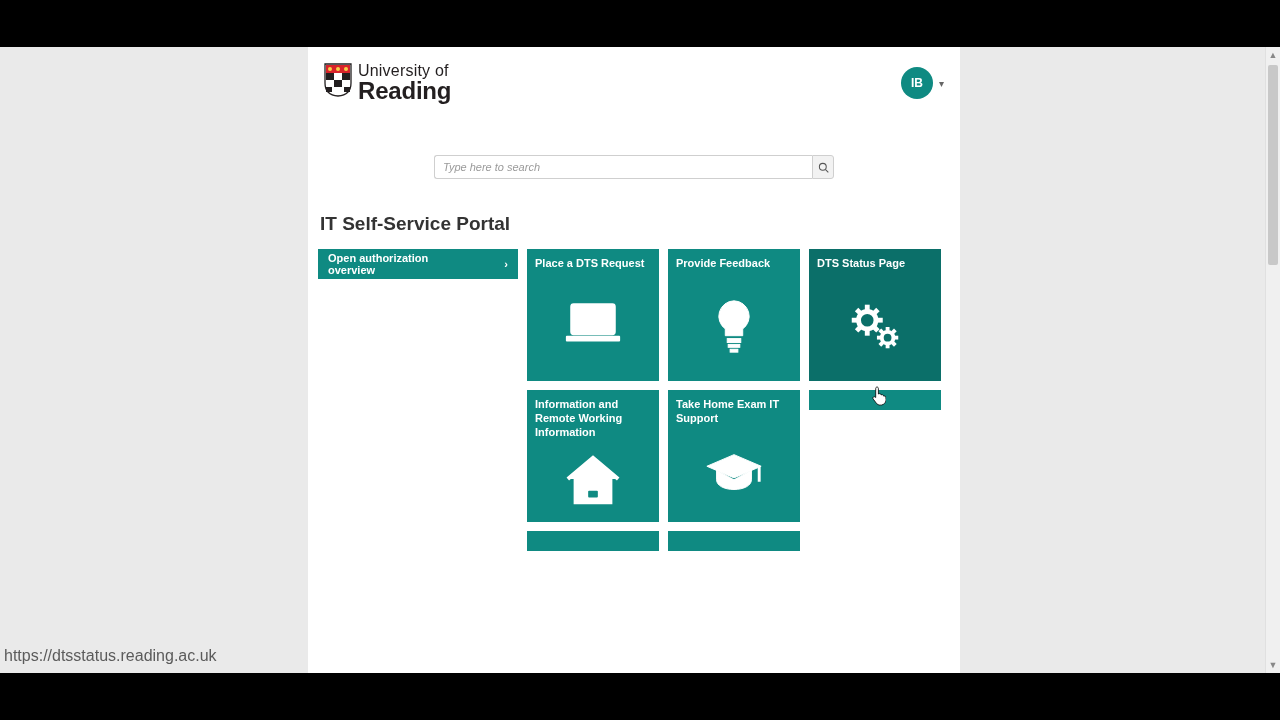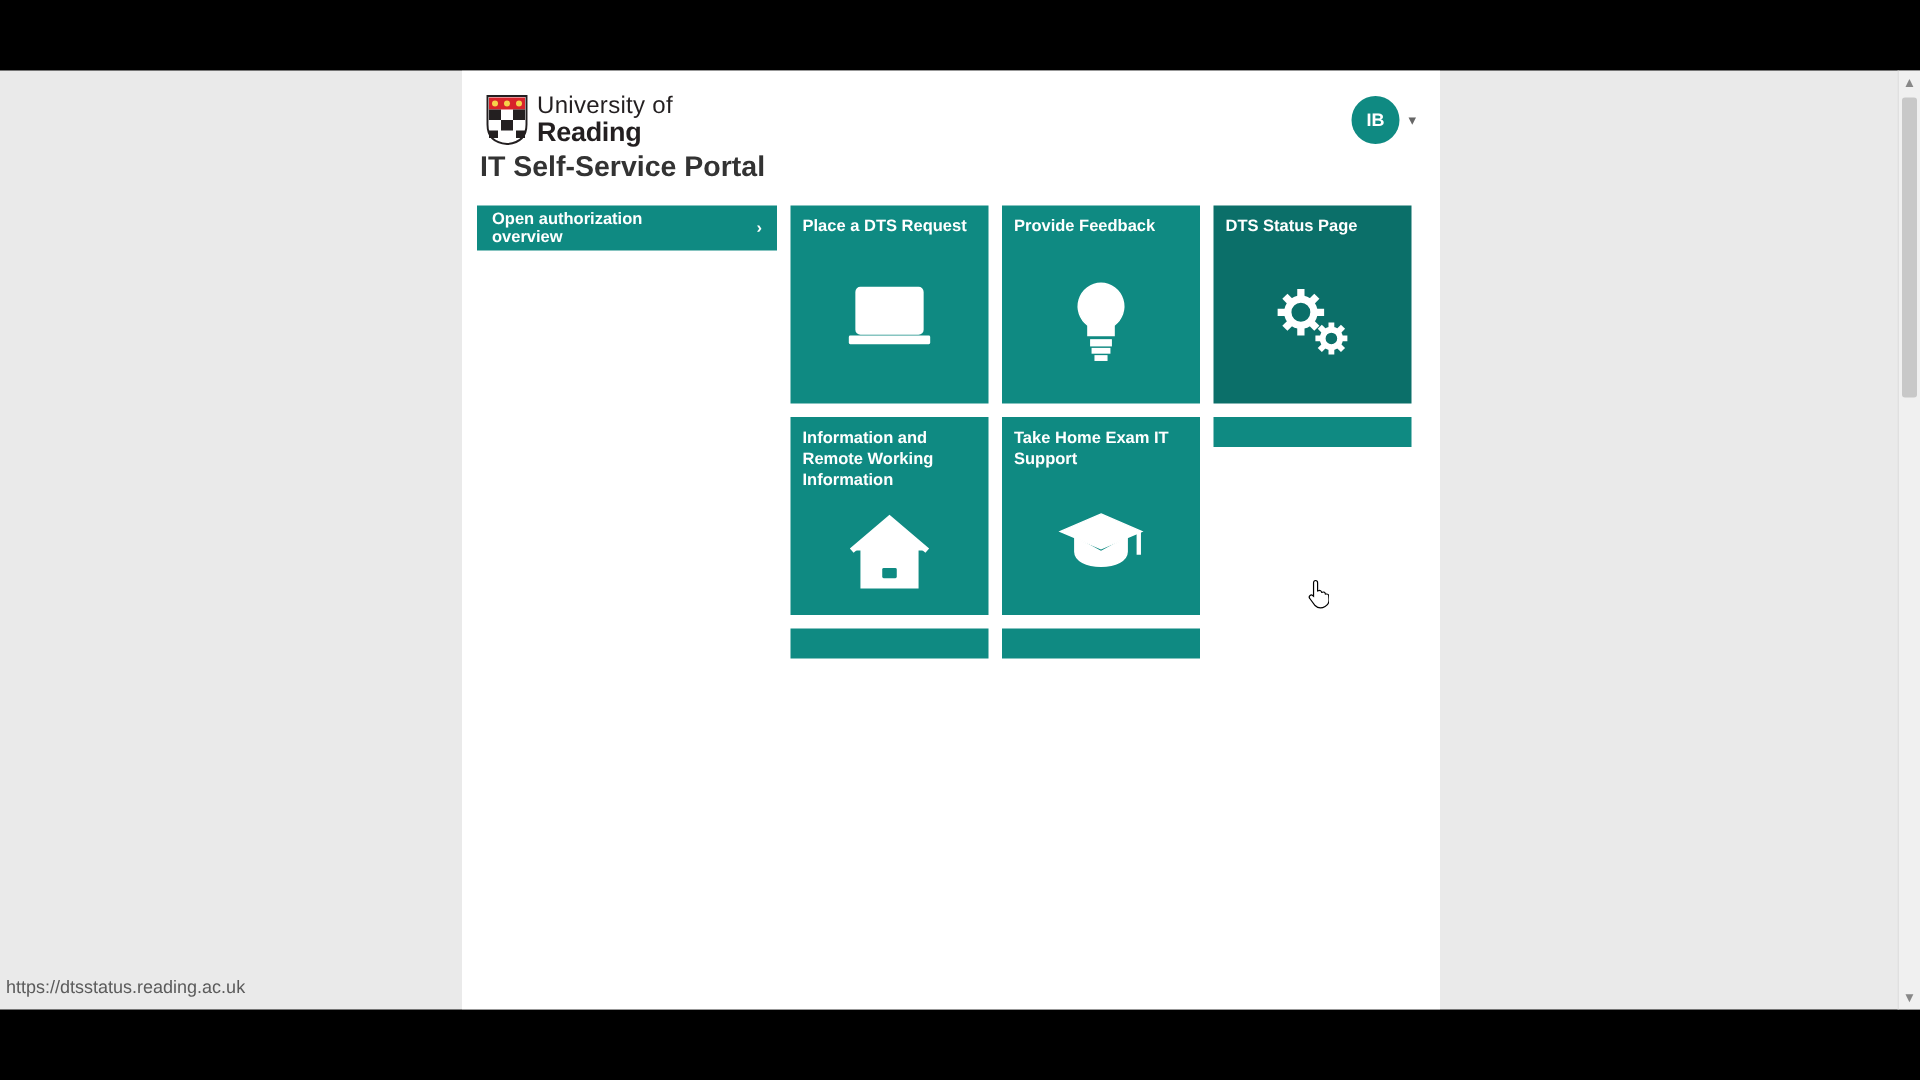--- a/index.html
+++ b/index.html
@@ -26,42 +26,42 @@
   .scrollbar .arrow-up,.scrollbar .arrow-down{position:absolute;left:0;right:0;height:16px;display:flex;align-items:center;justify-content:center;color:#888;font-size:9px;}
   .scrollbar .arrow-up{top:0;}
   .scrollbar .arrow-down{bottom:0;}
   .panel{position:absolute;top:0;left:308px;width:652px;bottom:0;background:var(--panel-bg);padding:10px 10px 0 10px;}
   .header{display:flex;align-items:center;justify-content:space-between;padding:6px 6px 4px 6px;}
   .brand{display:flex;align-items:flex-start;gap:6px;}
   .shield{width:28px;height:34px;position:relative;}
   .shield svg{display:block;}
   .brand-text{display:flex;flex-direction:column;line-height:1.0;color:#231f20;}
   .brand-text .line1{font-size:16px;font-weight:500;letter-spacing:0.2px;}
-  .brand-text .line2{font-size:18px;font-weight:600;letter-spacing:-0.2px;}
+  .brand-text .line2{font-size:24px;font-weight:600;letter-spacing:-0.2px;}
   .user-menu{display:flex;align-items:center;gap:6px;cursor:pointer;}
   .avatar{width:32px;height:32px;border-radius:50%;background:var(--teal);color:#fff;display:flex;align-items:center;justify-content:center;font-size:12px;font-weight:600;}
   .caret{font-size:10px;color:#666;}
   .search-row{display:flex;justify-content:center;margin:48px 0 34px 0;}
   .search-wrap{display:flex;width:400px;height:24px;}
   .search-input{flex:1;border:1px solid #CFCFCF;border-right:none;border-radius:3px 0 0 3px;padding:0 8px;font-size:11px;font-style:italic;color:#888;background:#fff;outline:none;}
   .search-input::placeholder{color:#9a9a9a;font-style:italic;}
   .search-btn{width:22px;border:1px solid #CFCFCF;background:#F2F2F2;border-radius:0 3px 3px 0;display:flex;align-items:center;justify-content:center;cursor:pointer;}
   .search-btn svg{width:11px;height:11px;stroke:#555;}
   .page-title{font-size:19px;font-weight:700;color:#333;margin:0 0 14px 2px;}
   .content{display:flex;gap:var(--tile-gap);}
   .side-btn{width:var(--sidebar-w);height:30px;background:var(--teal);color:#fff;display:flex;align-items:center;justify-content:space-between;padding:0 10px;font-size:11px;font-weight:600;cursor:pointer;gap:35px;}
   .side-btn .chev{font-size:11px;}
   .tile-grid{flex:1;display:grid;grid-template-columns:repeat(3,var(--tile-w));grid-auto-rows:var(--tile-h);gap:var(--tile-gap);}
   .tile{background:var(--teal);color:#fff;padding:8px 8px 0 8px;display:flex;flex-direction:column;cursor:pointer;position:relative;overflow:hidden;}
   .tile.hover{background:var(--teal-dark);}
   .tile .label{font-size:11px;font-weight:700;line-height:1.25;}
   .tile .iconbox{flex:1;display:flex;align-items:center;justify-content:center;}
   .tile .iconbox svg{width:62px;height:62px;fill:#fff;stroke:#fff;}
   .tile.partial{height:20px;padding-top:6px;}
-  .status-link{position:absolute;left:4px;bottom:8px;font-size:12px;color:#5b5b5b;}
+  .status-link{position:absolute;left:4px;bottom:8px;font-size:16px;color:#5b5b5b;}
   .cursor{position:absolute;width:14px;height:20px;pointer-events:none;}
 </style>
 </head>
 <body>
 
 <div class="viewport">
   <div class="letterbox-top"></div>
   <div class="letterbox-bottom"></div>
 
   <div class="screen">
@@ -92,20 +92,31 @@
           </div>
         </div>
         <div class="user-menu">
           <div class="avatar">
             <span>IB</span>
           </div>
           <span class="caret">▾</span>
         </div>
       </div>
 
+      <div class="search-row">
+        <div class="search-wrap">
+          <input class="search-input" type="text" placeholder="Type here to search" style="">
+          <div class="search-btn">
+            <svg viewBox="0 0 16 16" fill="none" stroke-width="1.5">
+              <circle cx="7" cy="7" r="5"></circle>
+                <line x1="11" y1="11" x2="15" y2="15"></line>
+            </svg>
+          </div>
+        </div>
+      </div>
 
       <h1 class="page-title">IT Self-Service Portal</h1>
 
       <div class="content">
         <div>
           <div class="side-btn">
             <span>Open authorization overview</span>
             <span class="chev">›</span>
           </div>
         </div>

